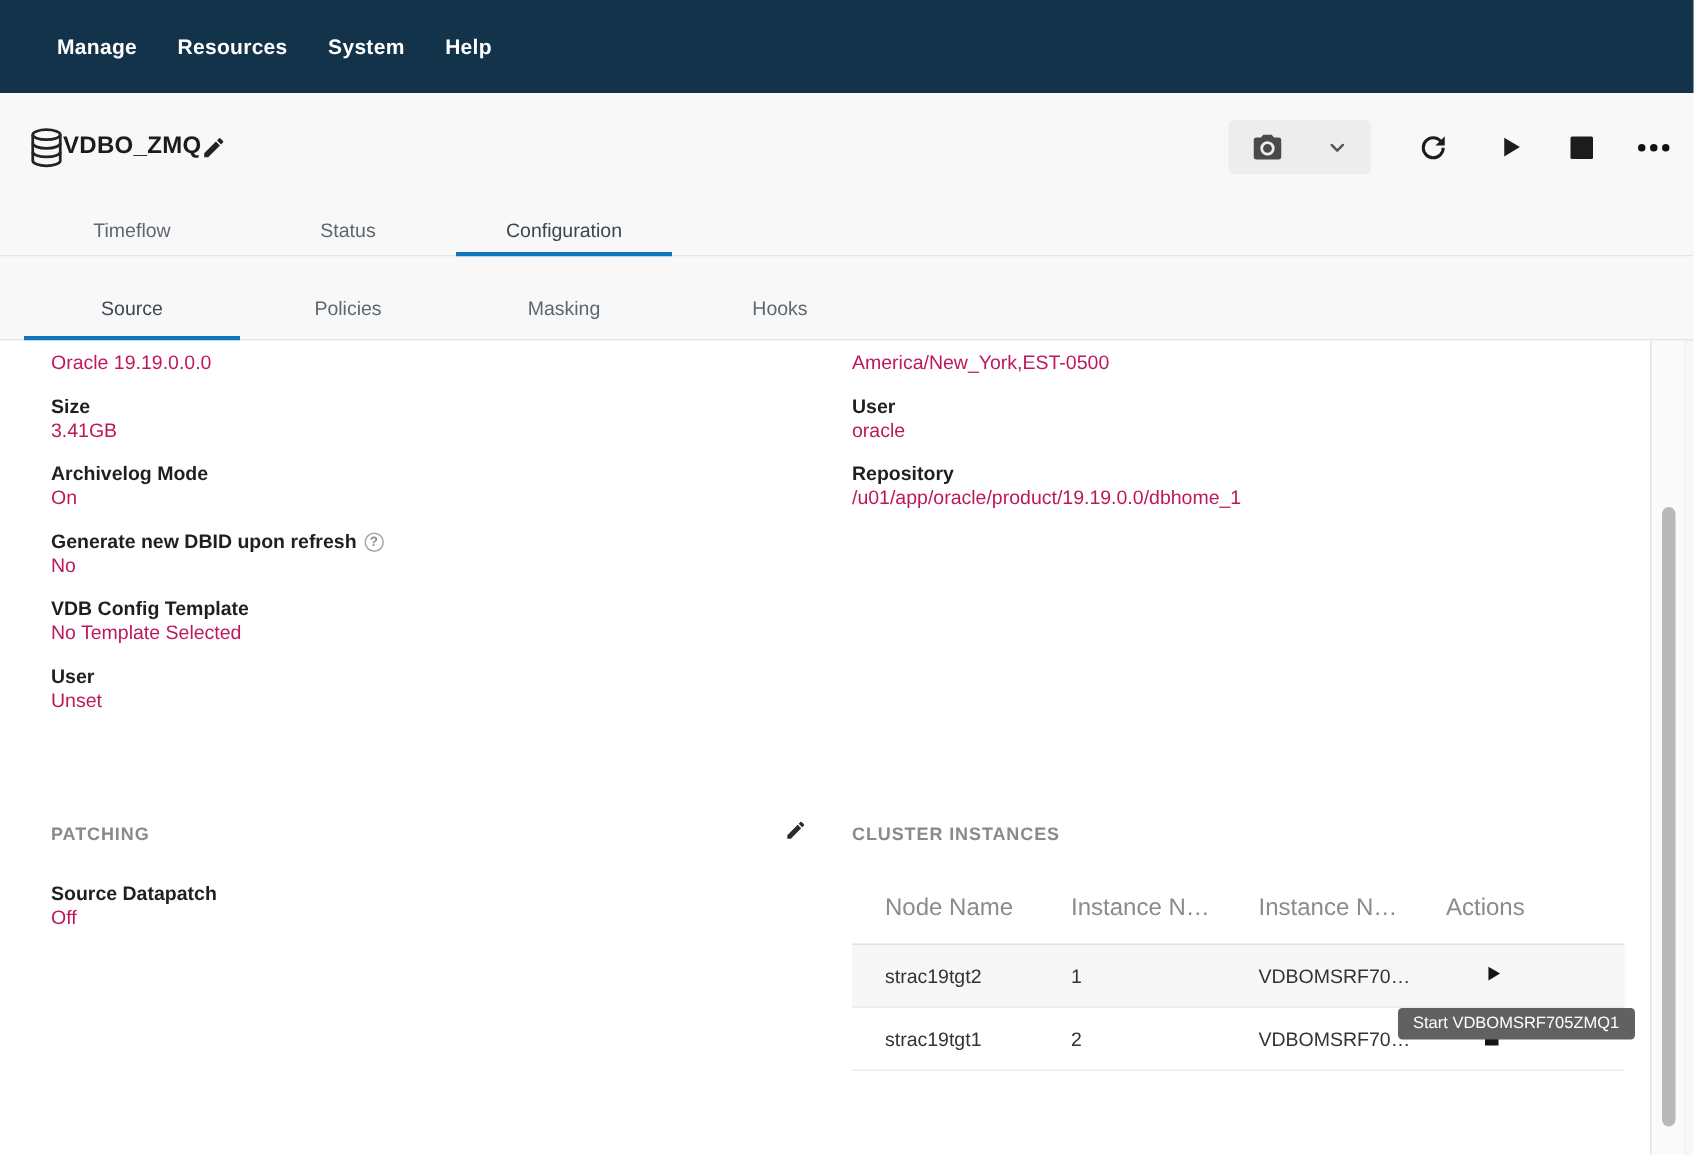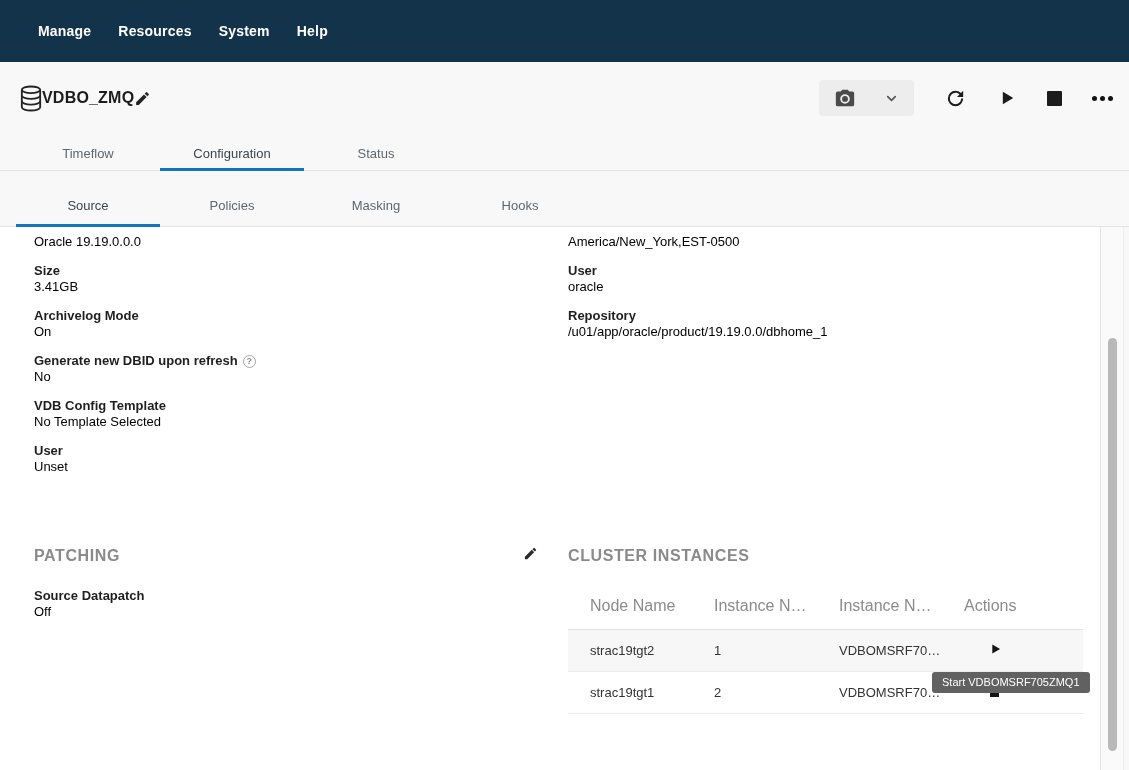--- a/index.html
+++ b/index.html
@@ -32,26 +32,26 @@
   .tab .underline { display:none; }
   .tab.active .underline { display:block; position:absolute; left:0; right:0; bottom:-1px; height:3px; background:#1076bd; }
 
   
   .content { position:absolute; top:227px; left:0; width:1100px; height:543px; background:#ffffff; }
   .col { position:absolute; top:0; }
   .col.left  { left:34px;  width:500px; padding-top:7px; }
   .col.right { left:568px; width:515px; padding-top:7px; }
   .field { margin-bottom:13px; }
   .field .label { font-weight:bold; color:#1f1f1f; font-size:13px; line-height:16px; }
-  .field .value { color:#000000; font-size:13px; line-height:16px; }
+  .field .value { color:#be185d; font-size:13px; line-height:16px; }
   .field .label:empty { display:none; }
   .help-badge { display:inline-flex; align-items:center; justify-content:center; width:13px; height:13px; border:1px solid #a8a8a8; border-radius:50%; color:#8d8d8d; font-size:9px; font-weight:bold; margin-left:5px; vertical-align:1px; }
 
   
-  .section-heading { font-size:16px; font-weight:bold; color:#8a8a8a; letter-spacing:.6px; line-height:16px; }
+  .section-heading { font-size:12px; font-weight:bold; color:#8a8a8a; letter-spacing:.6px; line-height:16px; }
   .patching { position:absolute; left:34px; top:321px; width:515px; }
   .patching .edit-btn { position:absolute; right:11px; top:-2px; }
   .patching .field { margin-top:24px; }
 
   .cluster { position:absolute; left:568px; top:321px; width:515px; }
   .ctable { position:relative; margin-top:19px; width:515px; background:#fff; }
   .thead { display:flex; height:47px; align-items:center; color:#8b8b8b; font-size:16px; border-bottom:1px solid #e0e0e0; }
   .trow { display:flex; height:42px; align-items:center; color:#333; font-size:13px; border-bottom:1px solid #ececec; }
   .trow.alt { background:#f7f7f7; }
   .c1 { width:146px; padding-left:22px; }
@@ -133,26 +133,26 @@
             <i></i>
           </span>
       </button>
     </div>
   </header>
 
   <div class="tabrow primary">
     <div class="tab">
         <span>Timeflow</span>
       </div>
+    <div class="tab">
+        <span>Status</span>
+      </div>
     <div class="tab active">
         <span>Configuration</span>
         <span class="underline"></span>
-      </div>
-    <div class="tab">
-        <span>Status</span>
       </div>
   </div>
 
   <div class="tabrow secondary">
     <div class="tab active">
         <span>Source</span>
         <span class="underline"></span>
       </div>
     <div class="tab">
         <span>Policies</span>

